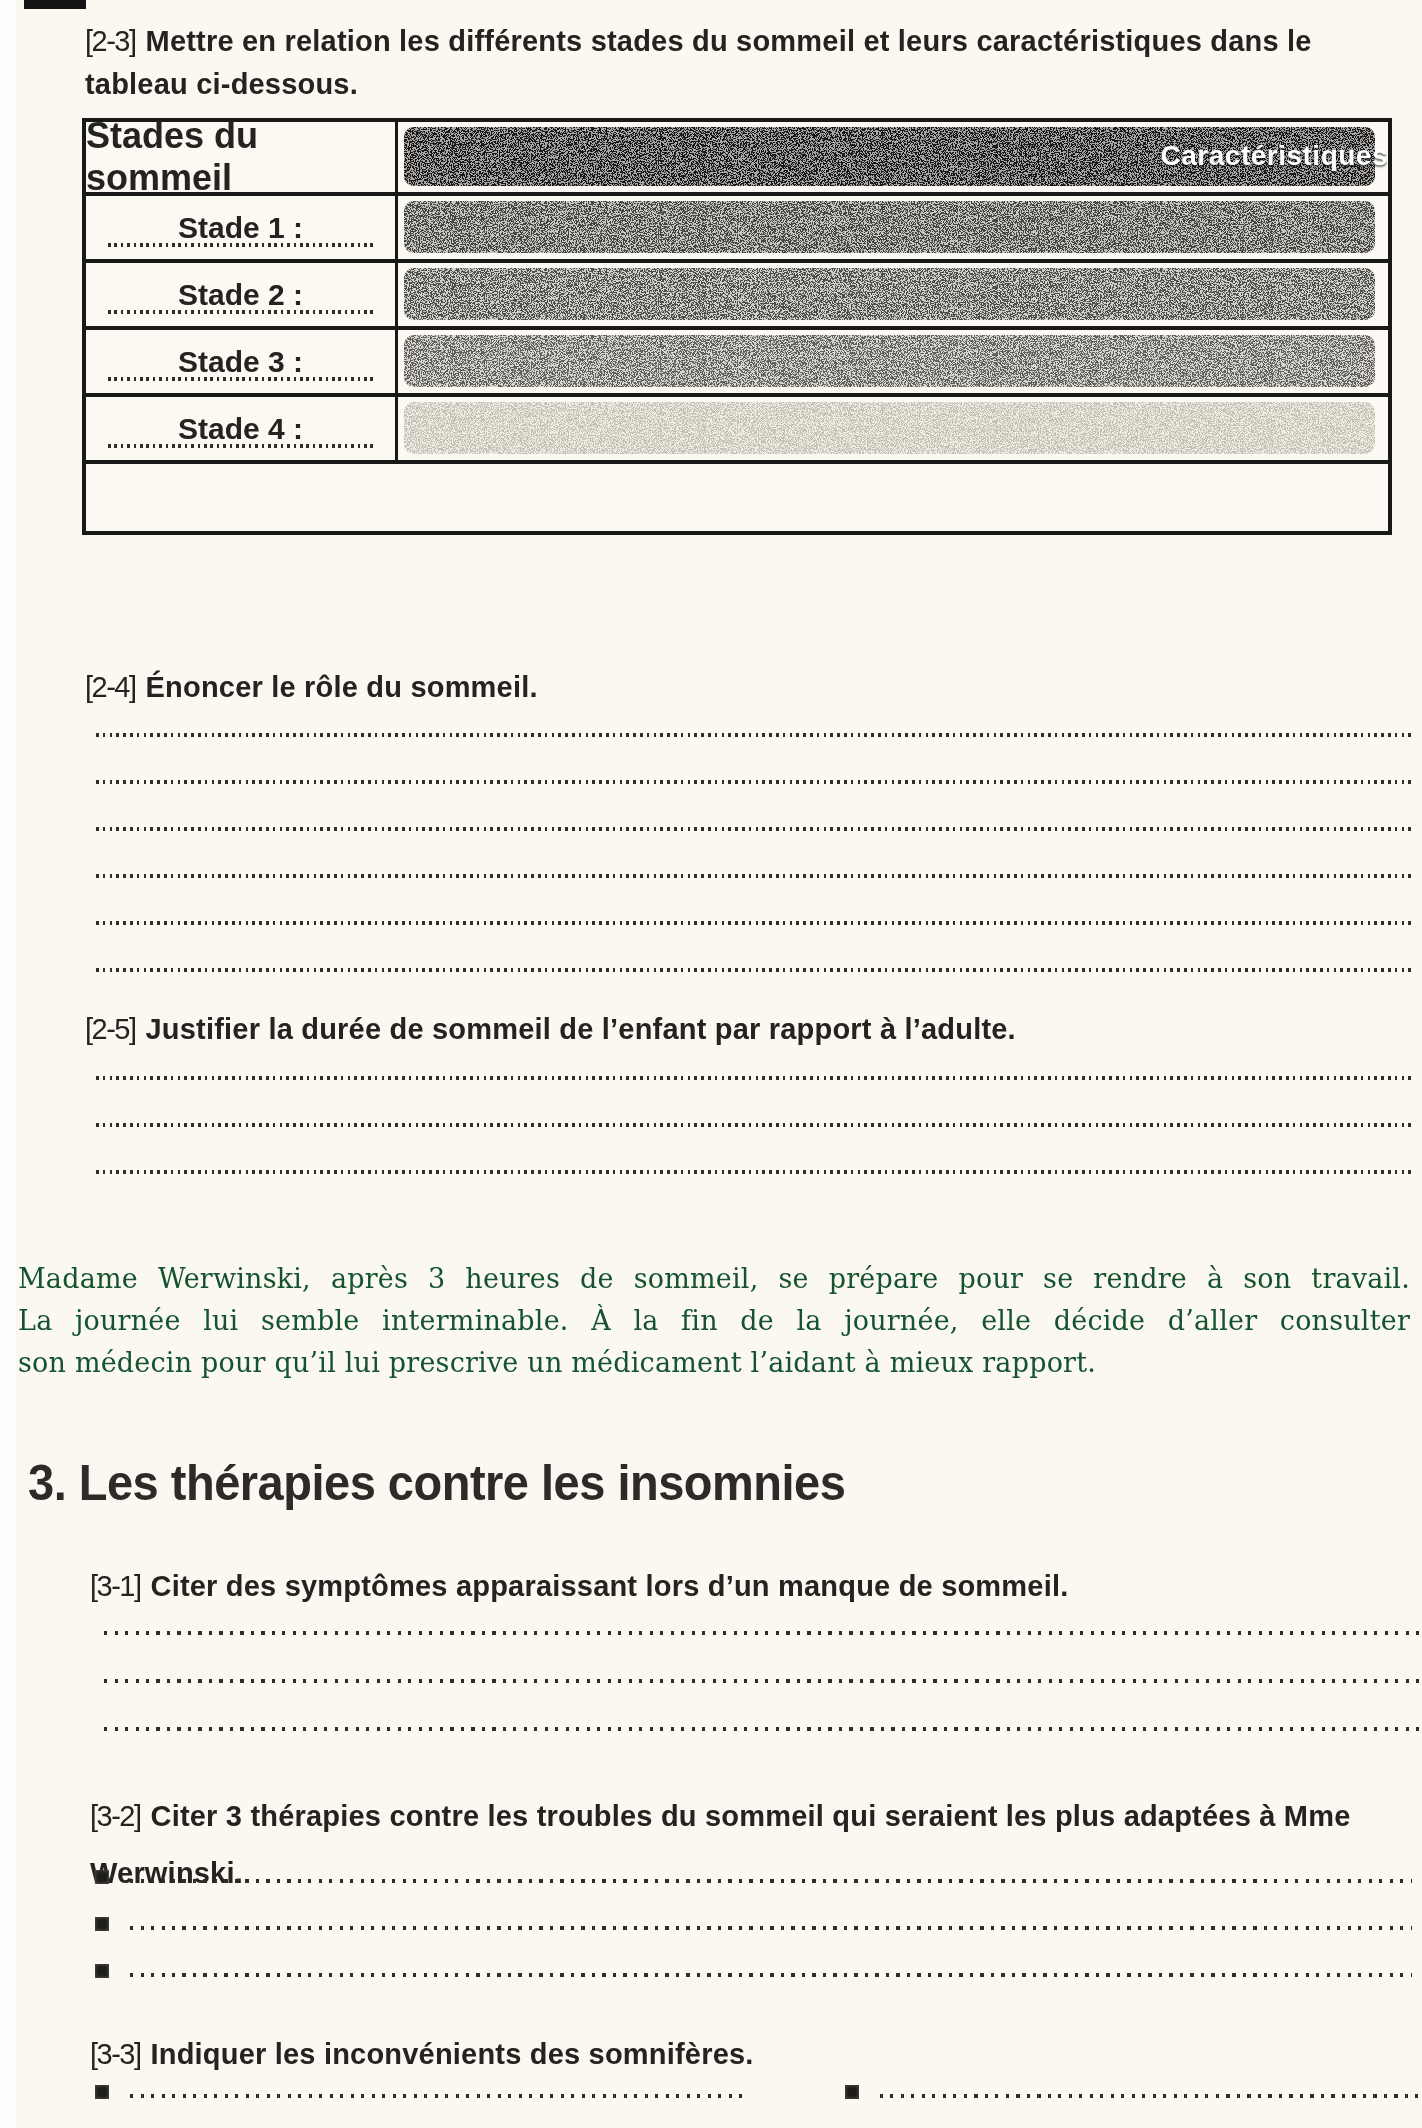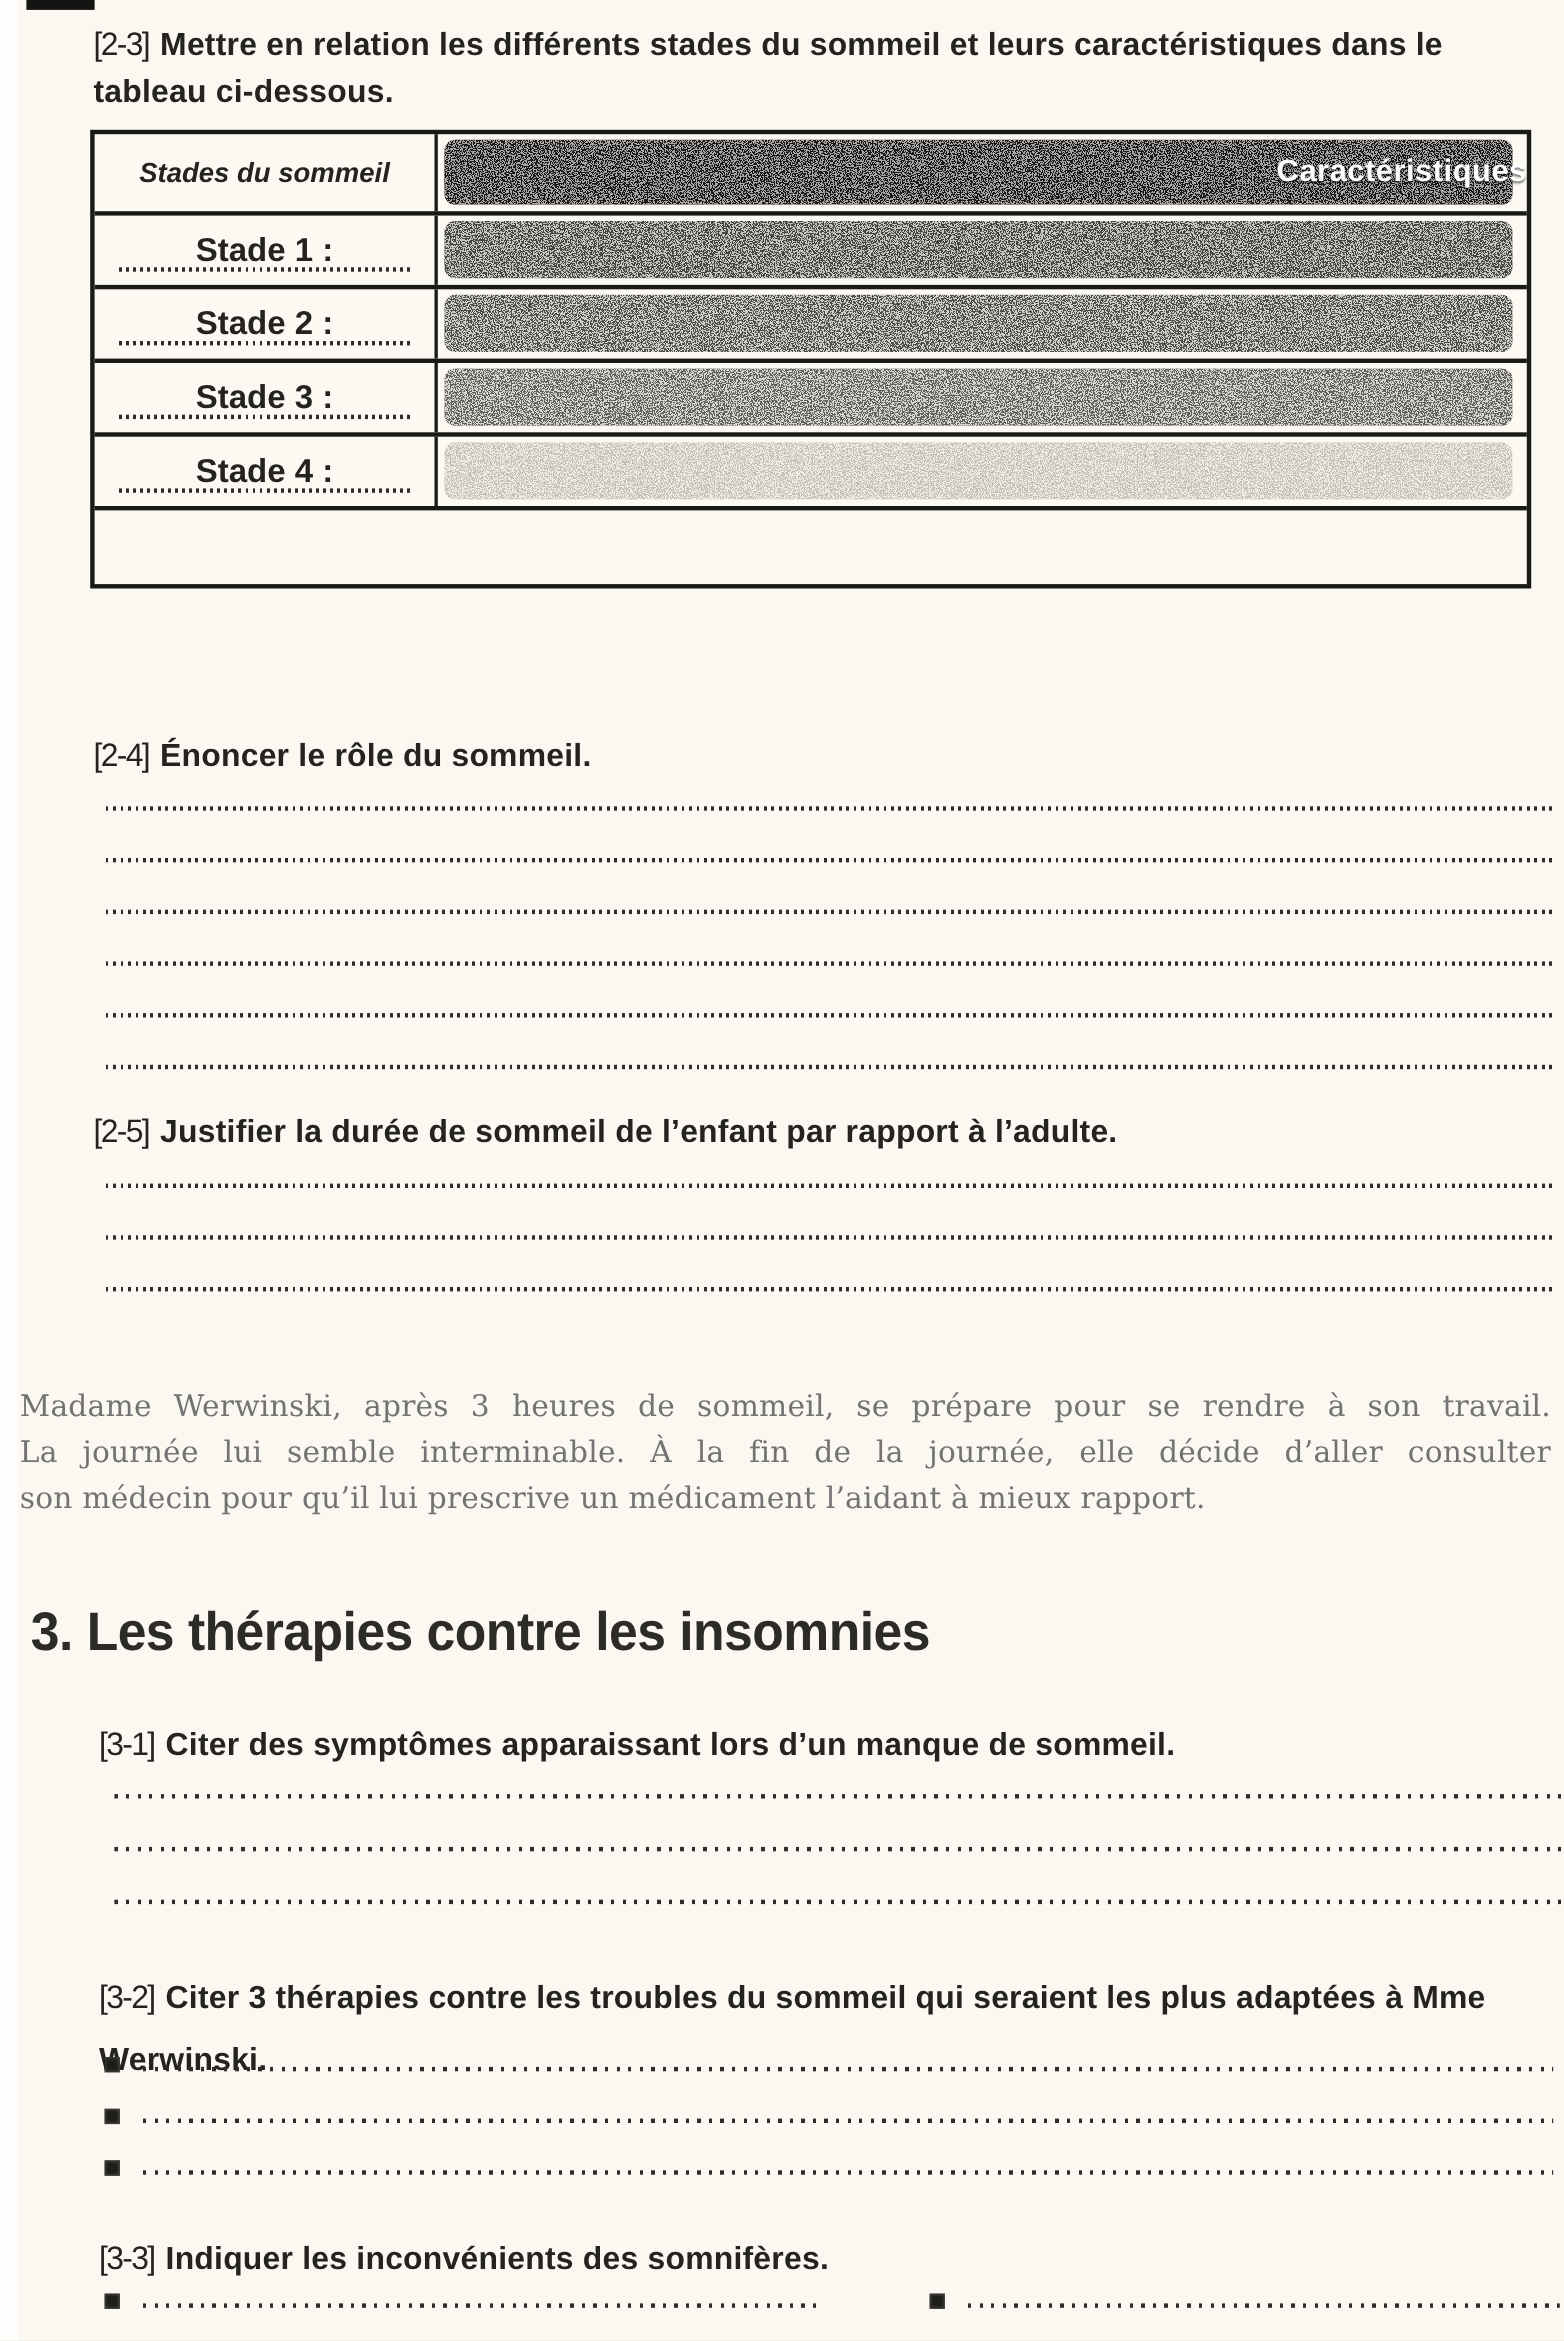--- a/index.html
+++ b/index.html
@@ -24,34 +24,34 @@
   
   .stable{position:absolute;left:82px;top:118px;width:1310px;border:4px solid #191917;
     box-sizing:border-box;background:#fbf9f2;}
   .trow{display:flex;border-bottom:4px solid #191917;box-sizing:border-box;}
   .trow:last-child{border-bottom:none;}
   .thead-row{height:74px;}
   .tbody-row{height:67px;}
   .c1{width:312px;border-right:3px solid #191917;box-sizing:border-box;position:relative;flex:none;}
   .c2{flex:1;position:relative;}
   .c1-header{display:flex;align-items:center;justify-content:center;
-    font-size:25px;font-weight:bold;font-style:italic;}
+    font-size:36px;font-weight:bold;}
   .stade-label{margin-top:15px;text-align:center;font-size:30px;font-weight:bold;}
   .cell-dots{position:absolute;left:22px;width:266px;bottom:12px;height:4px;
     background:repeating-linear-gradient(90deg,#2f2d29 0 2.6px,transparent 2.6px 6.4px);}
   .noise-block{position:absolute;left:6px;right:13px;top:5px;bottom:6px;
     border-radius:10px;overflow:hidden;}
   .noise-block svg{position:absolute;left:0;top:0;width:100%;height:100%;display:block;}
   .hdr-label{position:absolute;left:0;right:0;top:50%;transform:translateY(-54%);
     text-align:right;color:#ffffff;font-size:28px;font-weight:bold;letter-spacing:.5px;
     text-shadow:0 2px 2px rgba(0,0,0,.55);z-index:3;}
 
   
   .scenario{position:absolute;left:18px;top:1258px;width:1392px;
-    font-family:"DejaVu Serif", serif;font-size:27px;line-height:1.55;color:#737373;
+    font-family:"DejaVu Serif", serif;font-size:27px;line-height:1.55;color:#14532d;
     letter-spacing:.2px;}
   .scenario .jline{text-align:justify;text-align-last:justify;}
   .scenario .lline{text-align:left;}
 
   
   .section-title{position:absolute;left:28px;top:1454px;font-size:47px;font-weight:900;
     letter-spacing:-.5px;color:#2c2b27;transform:scaleY(1.05);transform-origin:left top;}
 
   
   .bullet-row{position:absolute;height:16px;}

